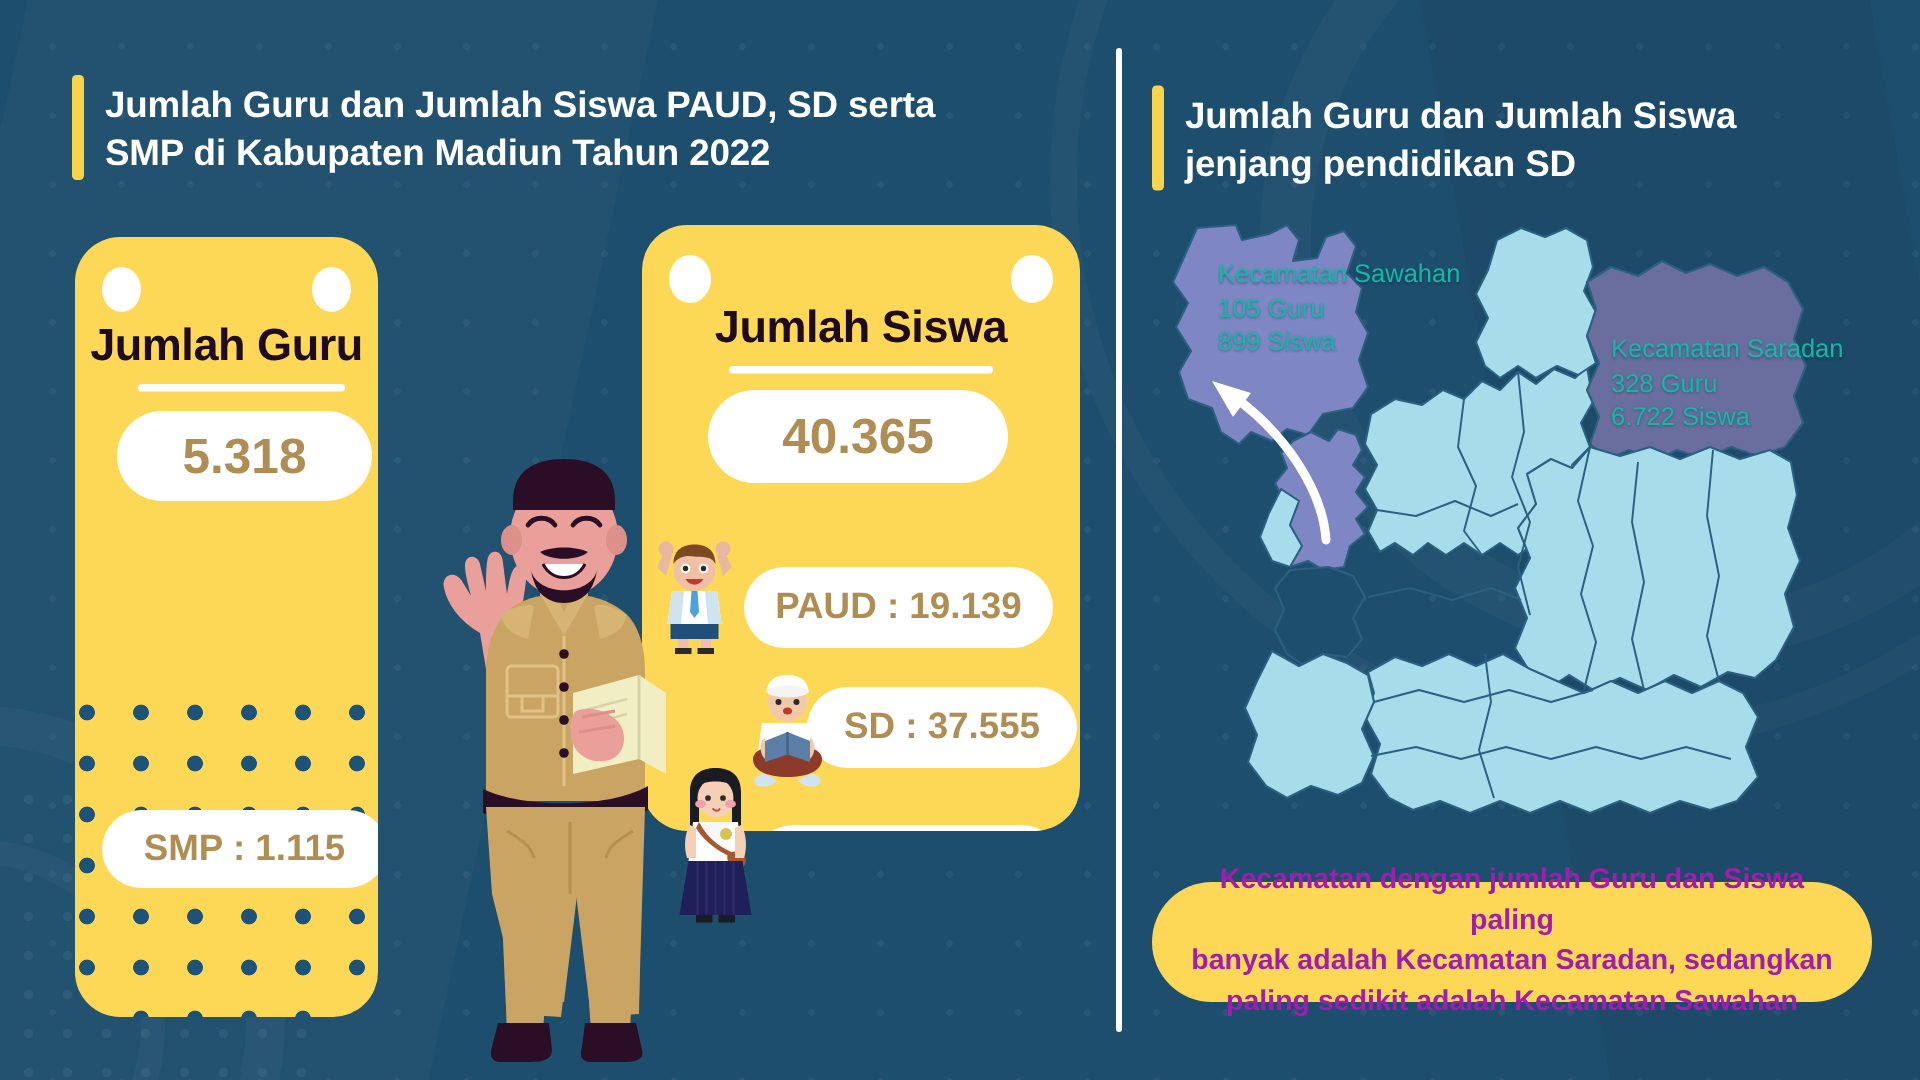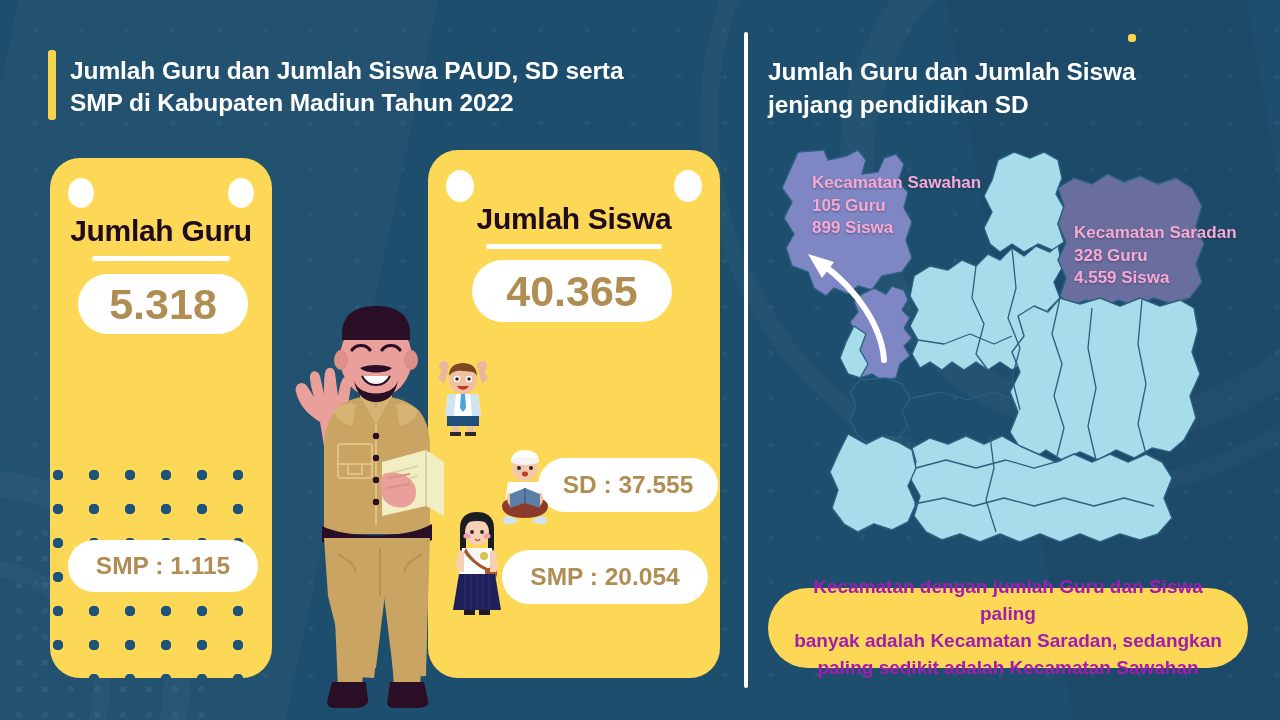--- a/index.html
+++ b/index.html
@@ -43,35 +43,35 @@
 
   
   .title-block { position:absolute; display:flex; gap:14px; align-items:flex-end; }
   .title-bar { width:8px; border-radius:3px; background:#f7d44c; flex:0 0 8px; }
   .title-text {
     color:#ffffff; font-weight:bold; font-size:24.5px; line-height:1.33;
     letter-spacing:-0.1px; white-space:pre-line;
   }
   #title-left  { left:48px; top:50px; }
   #title-left .title-bar { height:70px; }
-  #title-right { left:768px; top:34px;flex-direction:column; }
+  #title-right { left:768px; top:57px; }
   #title-right .title-bar { height:70px; }
 
   
   .divider {
     position:absolute; left:744px; top:32px; width:4px; height:656px;
     background:#ffffff; border-radius:3px;
   }
 
   
   .card {
     position:absolute; background:#fcd856; border-radius:30px; overflow:hidden;
   }
-  #card-guru  { left:50px;  top:158px; width:222px; height:520px; }
-  #card-siswa { left:428px; top:150px; width:292px; height:528px; }
+  #card-guru  { left:50px;  top:158px; width:202px; height:520px; }
+  #card-siswa { left:428px; top:150px; width:292px; height:404px; }
   .card-dots {
     position:absolute; left:-10px; bottom:-10px; width:210px; height:230px;
     background-image:radial-gradient(circle, #1d5378 5px, transparent 5.5px);
     background-size:36px 34px;
     opacity:1;
   }
   .punch {
     position:absolute; width:26px; height:30px; background:#ffffff; border-radius:50%;
   }
   .punch.l { left:18px; top:20px; }
@@ -88,21 +88,21 @@
     position:absolute; height:5px; background:#ffffff; border-radius:3px;
   }
   #card-guru .heading-rule  { left:42px; width:138px; top:98px; }
   #card-siswa .heading-rule { left:58px; width:176px; top:94px; }
 
   .pill {
     position:absolute; background:#ffffff; border-radius:40px;
     display:flex; align-items:center; justify-content:center;
     color:#b08d52; font-weight:bold; white-space:nowrap;
   }
-  .pill.total { font-size:43px; }
+  .pill.total { font-size:33px; }
   .pill.sub   { font-size:24.5px; }
 
   
   #guru-total { left:28px;  top:116px; width:170px; height:60px; }
   #guru-paud  { left:22px;  top:230px; width:190px; height:52px; }
   #guru-sd    { left:62px;  top:306px; width:180px; height:52px; }
   #guru-smp   { left:18px;  top:382px; width:190px; height:52px; }
 
   
   #siswa-total { left:44px; top:110px; width:200px; height:62px; }
@@ -115,21 +115,21 @@
 
   
   #stud-boy  { position:absolute; left:432px; top:358px; width:62px; height:78px; }
   #stud-sit  { position:absolute; left:492px; top:448px; width:66px; height:82px; }
   #stud-girl { position:absolute; left:448px; top:512px; width:58px; height:106px; }
 
   
   #map { position:absolute; left:762px; top:148px; width:500px; height:424px; }
 
   .map-label {
-    position:absolute; color:#f9a8d4; font-weight:bold; font-size:17px;
+    position:absolute; color:#14b8a6; font-weight:normal; font-size:17px;
     line-height:1.33; white-space:pre-line; text-shadow:0 1px 2px rgba(10,35,55,0.4);
   }
   #label-sawahan { left:812px; top:172px; }
   #label-saradan { left:1074px; top:222px; }
 
   
   #note {
     position:absolute; left:768px; top:588px; width:480px; height:80px;
     background:#fcd856; border-radius:40px;
     display:flex; align-items:center; justify-content:center; text-align:center;
@@ -176,20 +176,21 @@
     <div class="pill total" id="guru-total">5.318</div>
     <div class="pill sub" id="guru-smp">SMP : 1.115</div>
   </div>
 
   <div class="card" id="card-siswa">
     <div class="punch l"></div>
     <div class="punch r"></div>
     <div class="card-heading">Jumlah Siswa</div>
     <div class="heading-rule"></div>
     <div class="pill total" id="siswa-total">40.365</div>
+    <div class="pill sub" id="siswa-paud">PAUD : 19.139</div>
     <div class="pill sub" id="siswa-sd">SD : 37.555</div>
     <div class="pill sub" id="siswa-smp">SMP : 20.054</div>
   </div>
 
   <svg id="teacher" viewBox="0 0 196 424">
 
     <path d="M44 126 C30 118 22 106 20 96 C18 88 26 84 31 90 C33 93 36 98 38 101
              C36 94 34 86 34 81 C34 74 42 73 44 80 C45 85 47 93 48 98
              C48 90 48 82 49 77 C50 70 58 70 59 77 C60 84 61 93 62 100
              C63 94 64 88 66 84 C69 78 76 81 75 88 C74 98 72 110 70 120
@@ -393,21 +394,21 @@
       <path d="M122 212 C120 180 96 142 60 116" stroke="#ffffff" stroke-width="6" fill="none" stroke-linecap="round"></path>
       <path d="M46 106 L72 114 L60 130 Z" fill="#ffffff"></path>
     </g>
   </svg>
 
   <div class="map-label" id="label-sawahan">Kecamatan Sawahan
 105 Guru
 899 Siswa</div>
   <div class="map-label" id="label-saradan">Kecamatan Saradan
 328 Guru
-4.559 Siswa</div>
+6.722 Siswa</div>
 
   <div id="note">
     <div class="note-text">Kecamatan dengan jumlah Guru dan Siswa paling
 banyak adalah Kecamatan Saradan, sedangkan
 paling sedikit adalah Kecamatan Sawahan</div>
   </div>
 
 </div>
 
 </body></html>

